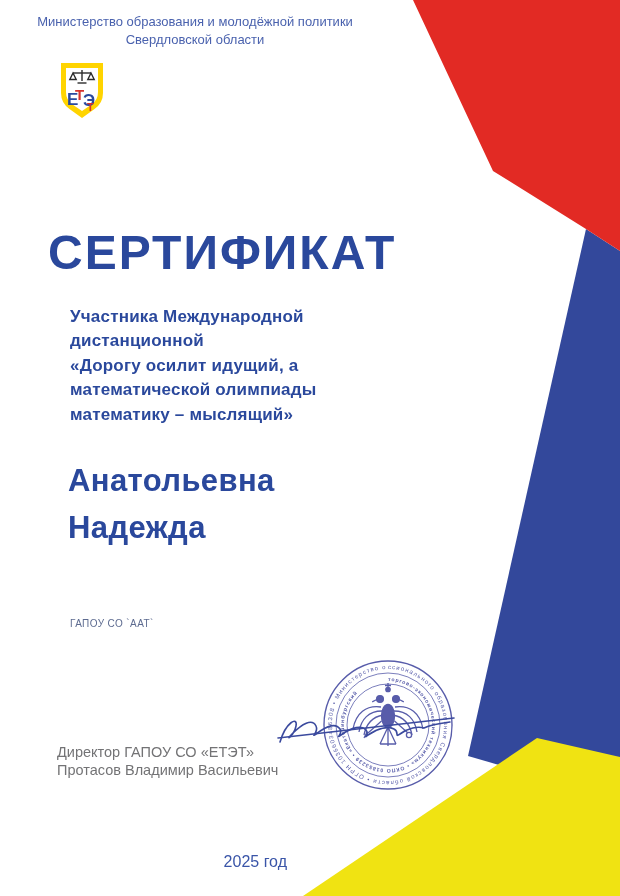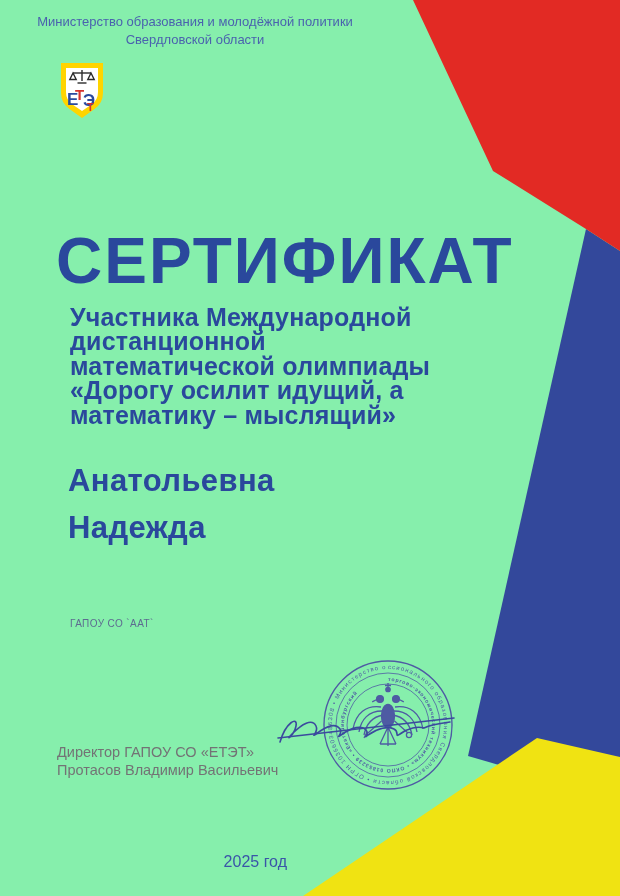--- a/index.html
+++ b/index.html
@@ -1,40 +1,40 @@
 <!DOCTYPE html>
 <html><head>
 <meta charset="utf-8">
 <style>
   html,body{margin:0;padding:0;background:#9a9a9a;}
   .page{
     position:relative; width:620px; height:896px; margin:0 auto;
-    background:#86efac; overflow:hidden;
+    background:#ffffff; overflow:hidden;
     font-family:"Liberation Sans", sans-serif;
   }
   .abs{position:absolute;}
   .corner-svg{left:0;top:0;width:620px;height:896px;z-index:1;}
   .content{z-index:3;}
 
   .ministry{
     left:30px; top:13px; width:330px; text-align:center;
     font-size:13px; line-height:18px; color:#4a62ae; font-weight:400;
   }
   .college-name{
     left:131px; top:69px; font-size:12.5px; line-height:14px;
     font-weight:700; color:#4b4b4d; letter-spacing:.2px;
   }
   .logo-box{left:58px; top:60px; width:48px; height:60px;}
 
   .cert-title{
-    left:56px; top:229px; font-size:64px; font-weight:700;
+    left:48px; top:229px; font-size:48px; font-weight:700;
     letter-spacing:2px; color:#2a489c; line-height:1;
   }
   .subtitle{
-    left:70px; top:305px; font-size:25px; font-weight:700;
+    left:70px; top:305px; font-size:17px; font-weight:700;
     line-height:24.4px; color:#2a489c; letter-spacing:.2px;
   }
   .recipient{
     left:68px; top:458px; font-size:31px; font-weight:700;
     line-height:46.5px; color:#2a489c; letter-spacing:.4px;
   }
   .org-line{
     left:70px; top:618px; font-size:10px; color:#5d6b90; letter-spacing:.4px;
   }
   .director{
@@ -78,22 +78,22 @@
     <text x="25" y="46" font-size="17" font-weight="bold" fill="#2b4a9e">Э</text>
     <text x="29" y="51" font-size="11" font-weight="bold" fill="#d6332e">Т</text>
   </svg>
 
 
   <div class="abs content cert-title">СЕРТИФИКАТ</div>
 
   <div class="abs content subtitle">
     <div>Участника Международной</div>
     <div>дистанционной</div>
+    <div>«Дорогу осилит идущий, а</div>
     <div>математической олимпиады</div>
-    <div>«Дорогу осилит идущий, а</div>
     <div>математику – мыслящий»</div>
   </div>
 
   <div class="abs content recipient">
     <div>Анатольевна</div>
     <div>Надежда</div>
   </div>
 
   <div class="abs content org-line">ГАПОУ СО `ААТ`</div>
 

